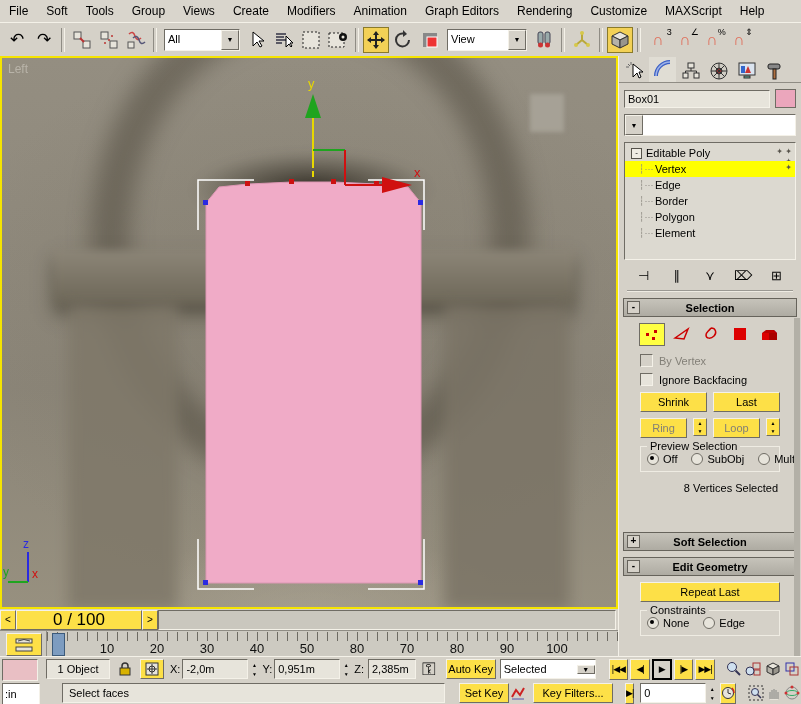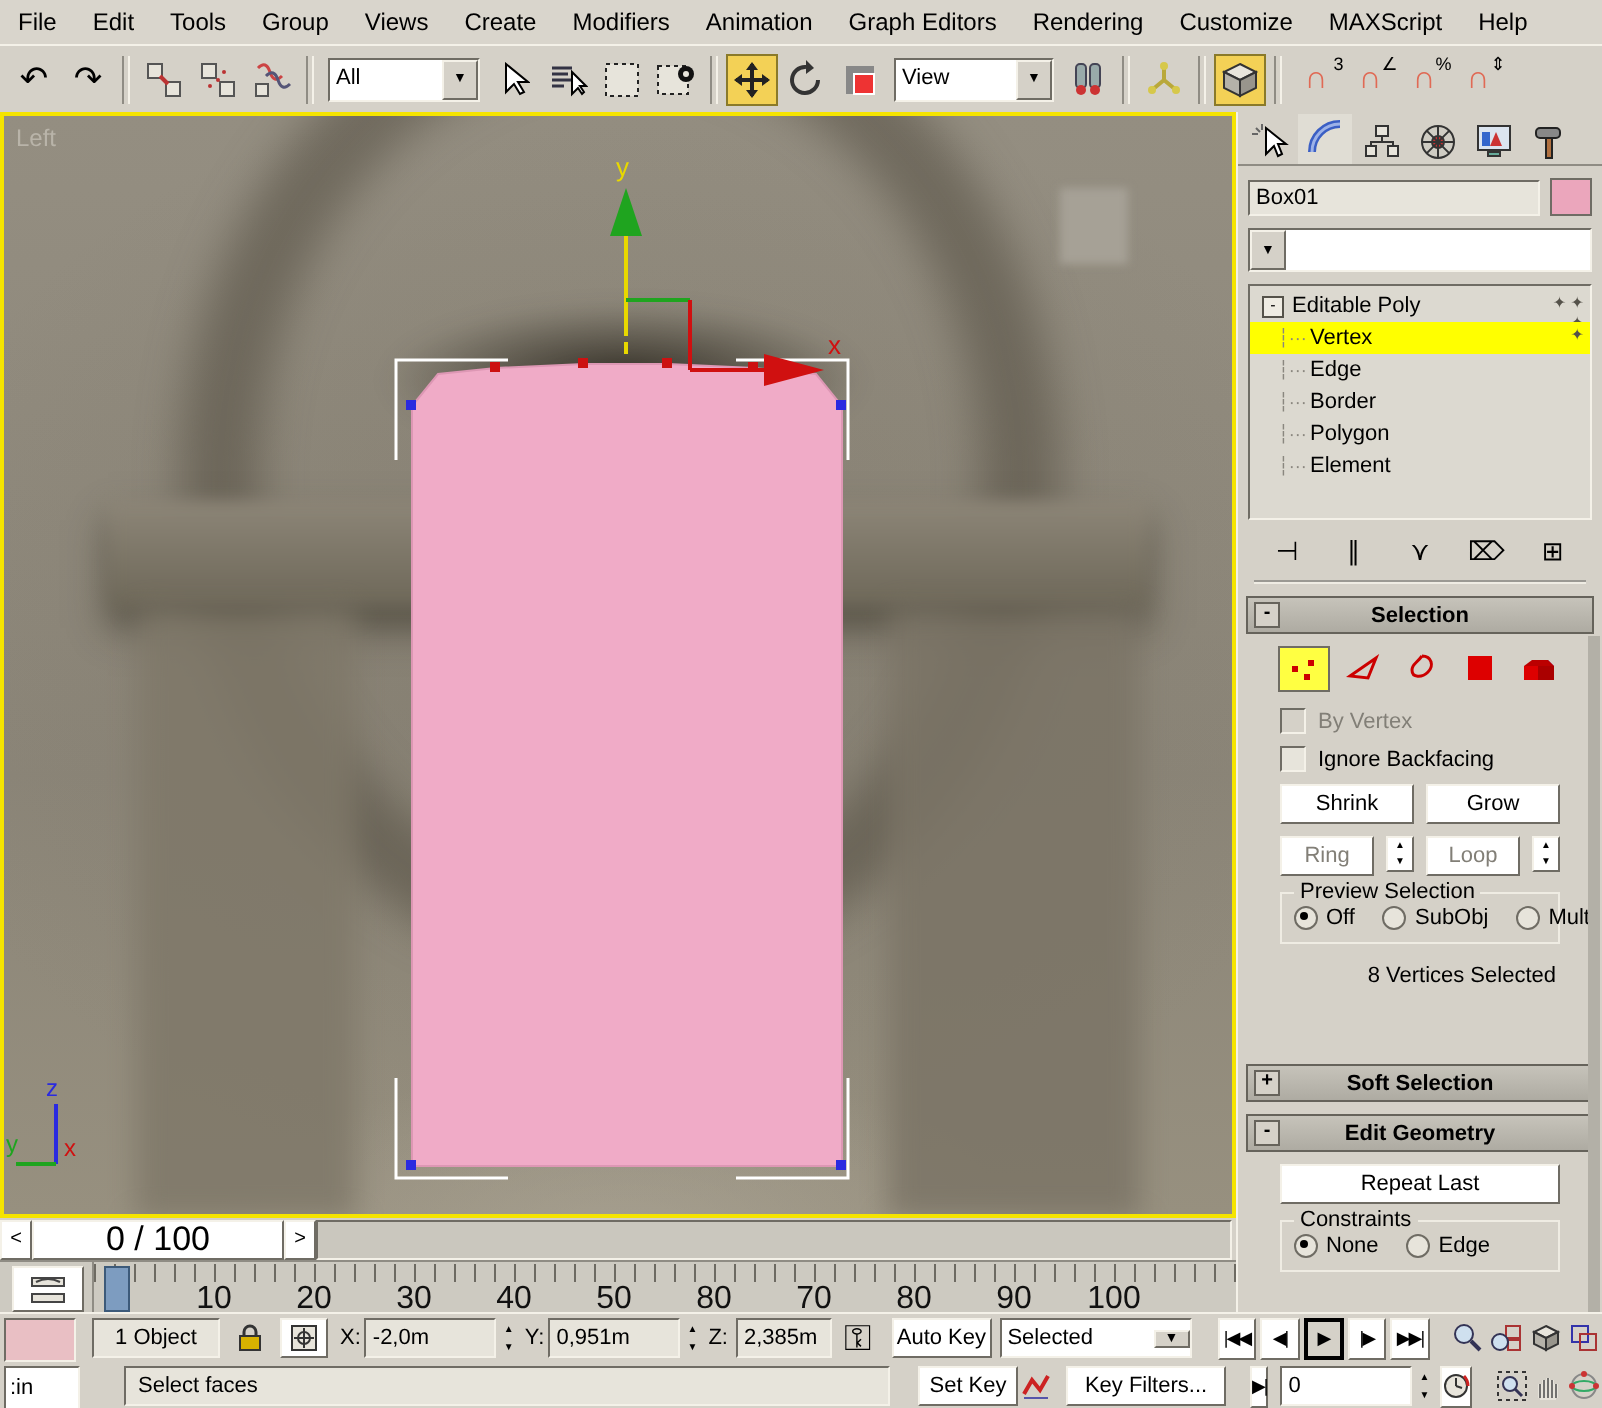--- a/index.html
+++ b/index.html
@@ -1,18 +1,18 @@
 <!DOCTYPE html>
 <html><head>
 <meta charset="utf-8">
 <style>
   html,body{margin:0;padding:0;}
   body{width:801px;height:704px;overflow:hidden;background:#d5d1c8;
        font-family:"Liberation Sans",sans-serif;font-size:11px;color:#000;position:relative;}
-  .raised{border-top:1px solid #f4f1e8;border-left:1px solid #f4f1e8;border-right:1px solid #6f6c64;border-bottom:1px solid #6f6c64;background:#ffffff;}
+  .raised{border-top:1px solid #f4f1e8;border-left:1px solid #f4f1e8;border-right:1px solid #6f6c64;border-bottom:1px solid #6f6c64;background:#fde047;}
   .sunken{border-top:1px solid #6f6c64;border-left:1px solid #6f6c64;border-right:1px solid #f4f1e8;border-bottom:1px solid #f4f1e8;}
   .field{background:#e7e4db;height:16px;line-height:16px;padding:0 3px;}
   .btn{display:flex;align-items:center;justify-content:center;cursor:default;}
   .disabled{color:#827f77;}
 
   
   .menubar{position:absolute;left:0;top:0;width:801px;height:22px;background:#d9d5cc;
            display:flex;align-items:center;border-bottom:1px solid #9a978f;font-size:12px;}
   .menu-item{padding:0 9px;height:100%;display:flex;align-items:center;}
 
@@ -55,21 +55,21 @@
   .ts-slider{width:124px;height:18px;font-size:17px;}
   .ts-track{flex:1;height:18px;background:#cac7be;margin-right:2px;}
 
   
   .trackbar{position:absolute;left:0;top:630px;width:618px;height:26px;background:#cdcac1;border-top:1px solid #8f8c84;}
   .tb-curve-btn{position:absolute;left:6px;top:2px;width:34px;height:21px;}
   .ruler{position:absolute;left:46px;top:0;right:0;height:26px;border-left:1px solid #8f8c84;
      background:repeating-linear-gradient(90deg, transparent 0 9px, #6d6a62 9px 10px);
      background-size:10px 9px;background-repeat:repeat-x;background-position:11px 1px;}
   .ruler-nums{position:absolute;left:32px;top:10px;display:flex;}
-  .ruler-nums span{width:50px;text-align:center;font-size:16px;color:#111;}
+  .ruler-nums span{width:50px;text-align:center;font-size:13px;color:#111;}
   .tb-thumb{position:absolute;left:52px;top:2px;width:11px;height:21px;background:#7d9cc0;border:1px solid #3c5a7a;}
 
   
   .cpanel{position:absolute;left:618px;top:56px;width:183px;height:600px;background:#d5d1c8;border-left:1px solid #f4f1e8;box-sizing:border-box;overflow:hidden;}
   .cp-tabs{display:flex;height:26px;align-items:flex-end;padding-left:2px;gap:1px;border-bottom:1px solid #8f8c84;}
   .cp-tab{width:27px;height:23px;display:flex;align-items:center;justify-content:center;}
   .cp-tab.active{background:#e0ddd4;border-bottom:1px solid #e0ddd4;height:24px;}
   .cp-row{display:flex;align-items:center;margin:6px 5px 0 5px;gap:5px;}
   .objname{flex:1;}
   .swatch{width:19px;height:17px;border:1px solid #6f6c64;}
@@ -124,21 +124,21 @@
   .play-btn{border:2px solid #000;width:19px;height:17px;}
   .nav-btn{width:21px;height:19px;margin-left:2px;}
   .framefield{width:58px;background:#fff;}
   .keyglyph{font-size:18px;line-height:1;}
 </style>
 </head>
 <body>
 
 <div class="menubar">
     <span class="menu-item">File</span>
-    <span class="menu-item">Edit</span>
+    <span class="menu-item">Soft</span>
     <span class="menu-item">Tools</span>
     <span class="menu-item">Group</span>
     <span class="menu-item">Views</span>
     <span class="menu-item">Create</span>
     <span class="menu-item">Modifiers</span>
     <span class="menu-item">Animation</span>
     <span class="menu-item">Graph Editors</span>
     <span class="menu-item">Rendering</span>
     <span class="menu-item">Customize</span>
     <span class="menu-item">MAXScript</span>
@@ -495,21 +495,21 @@
     <div class="chk-row disabled">
       <span class="chk sunken dis"></span>
       <span>By Vertex</span>
     </div>
     <div class="chk-row">
       <span class="chk sunken"></span>
       <span>Ignore Backfacing</span>
     </div>
     <div class="two-btn">
       <div class="pushbtn raised btn">Shrink</div>
-      <div class="pushbtn raised btn">Grow</div>
+      <div class="pushbtn raised btn">Last</div>
     </div>
     <div class="two-btn">
       <div class="pushbtn raised btn disabled">Ring</div>
       <span class="spin raised">
           <div>▲</div>
           <div>▼</div>
         </span>
       <div class="pushbtn raised btn disabled">Loop</div>
       <span class="spin raised">
           <div>▲</div>

